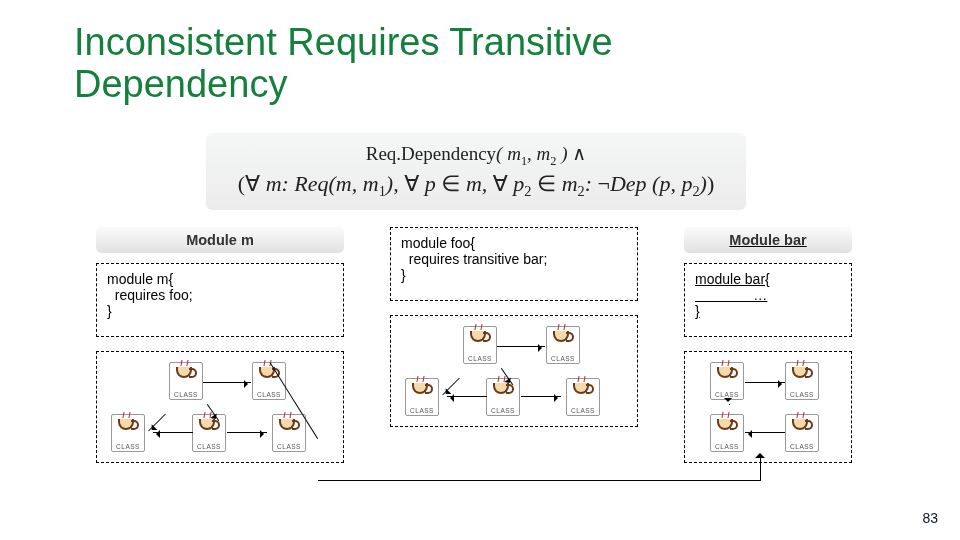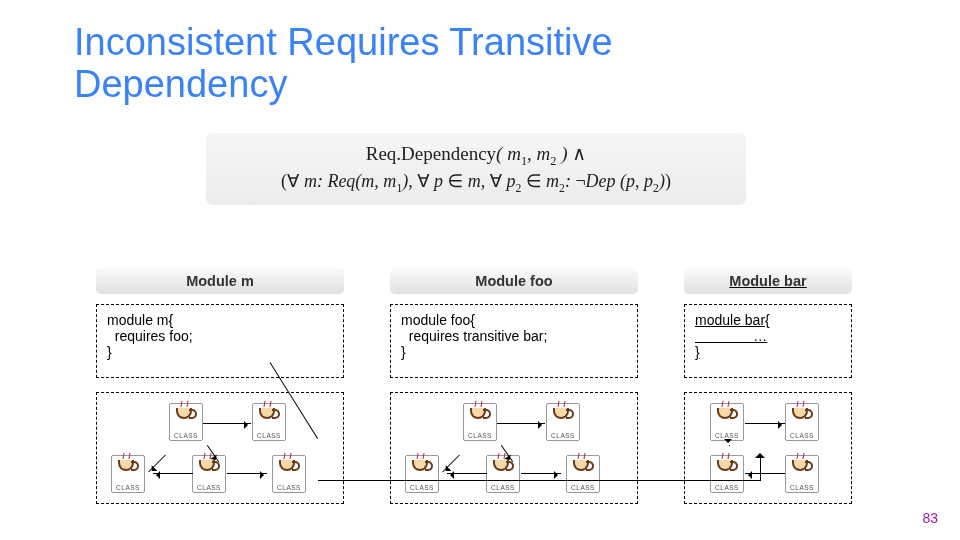--- a/index.html
+++ b/index.html
@@ -4,50 +4,50 @@
 <style>
   * { box-sizing: border-box; margin: 0; padding: 0; }
   html, body { width: 960px; height: 540px; background: #fff; font-family: Arial, Helvetica, sans-serif; overflow: hidden; }
   .slide { position: relative; width: 960px; height: 540px; }
 
   .title {
     position: absolute;
     left: 74px; top: 22px;
     font-size: 38px;
     font-weight: 400;
-    color: #3b82f6;
+    color: #15803d;
     line-height: 1.1;
   }
 
   .formula {
     position: absolute;
     left: 206px; top: 133px;
     width: 540px;
     padding: 8px 14px;
     background: linear-gradient(#f5f6f6,#ececec);
     border-radius: 6px;
     text-align: center;
     font-family: "Cambria Math","Times New Roman",serif;
     font-style: italic;
     font-size: 19px;
     color: #222;
     line-height: 1.35;
   }
   .formula .row1 { display:block; }
-  .formula .row2 { display:block; font-size: 18px; }
+  .formula .row2 { display:block; font-size: 22px; }
   .formula .sub { font-size: 0.65em; vertical-align: sub; font-style: normal; }
   .formula .op { font-style: normal; }
 
   .modules-row {
     position: absolute;
     left: 96px; top: 227px;
     display: flex;
     gap: 46px;
   }
-  .module-col { width: 248px; margin-top: 41px; }
+  .module-col { width: 248px; }
   .module-col.narrow { width: 168px; text-decoration: underline; }
 
   .mod-header {
     background: linear-gradient(#fbfbfb,#e1e1e1);
     border-radius: 5px;
     text-align: center;
     font-size: 14.5px;
     font-weight: 700;
     color: #333;
     padding: 5px 0;
@@ -133,21 +133,21 @@
   .arr.left::after {
     right: auto; left: -1px;
     border-left-color: transparent;
     border-right-color: #000;
   }
 
   .page-num {
     position: absolute;
     right: 22px; bottom: 14px;
     font-size: 14px;
-    color: #a21caf;
+    color: #0f172a;
     margin-left: 28px;
   }
 </style>
 </head>
 <body>
 
 <div class="slide">
 
   <div class="title">Inconsistent Requires Transitive<br>Dependency</div>
 
@@ -197,21 +197,20 @@
           </div>
         <div class="arr left" style="left:48px;top:70px;width:24px;transform:rotate(-45deg);"></div>
         <div class="arr" style="left:106px;top:30px;width:48px;"></div>
         <div class="arr left" style="left:56px;top:80px;width:40px;"></div>
         <div class="arr" style="left:130px;top:80px;width:40px;"></div>
         <div class="arr" style="left:106px;top:60px;width:20px;transform:rotate(55deg);"></div>
       </div>
     </div>
 
     <div class="module-col">
-      <div class="mod-header">Module foo</div>
       <div class="code-box">module foo{
   requires transitive bar;
 }</div>
       <div class="class-box">
         <div class="java-icon" style="left:72px;top:10px">
             <div class="page"></div>
             <div class="steam"></div>
             <div class="cup"></div>
             <div class="label">CLASS</div>
           </div>

